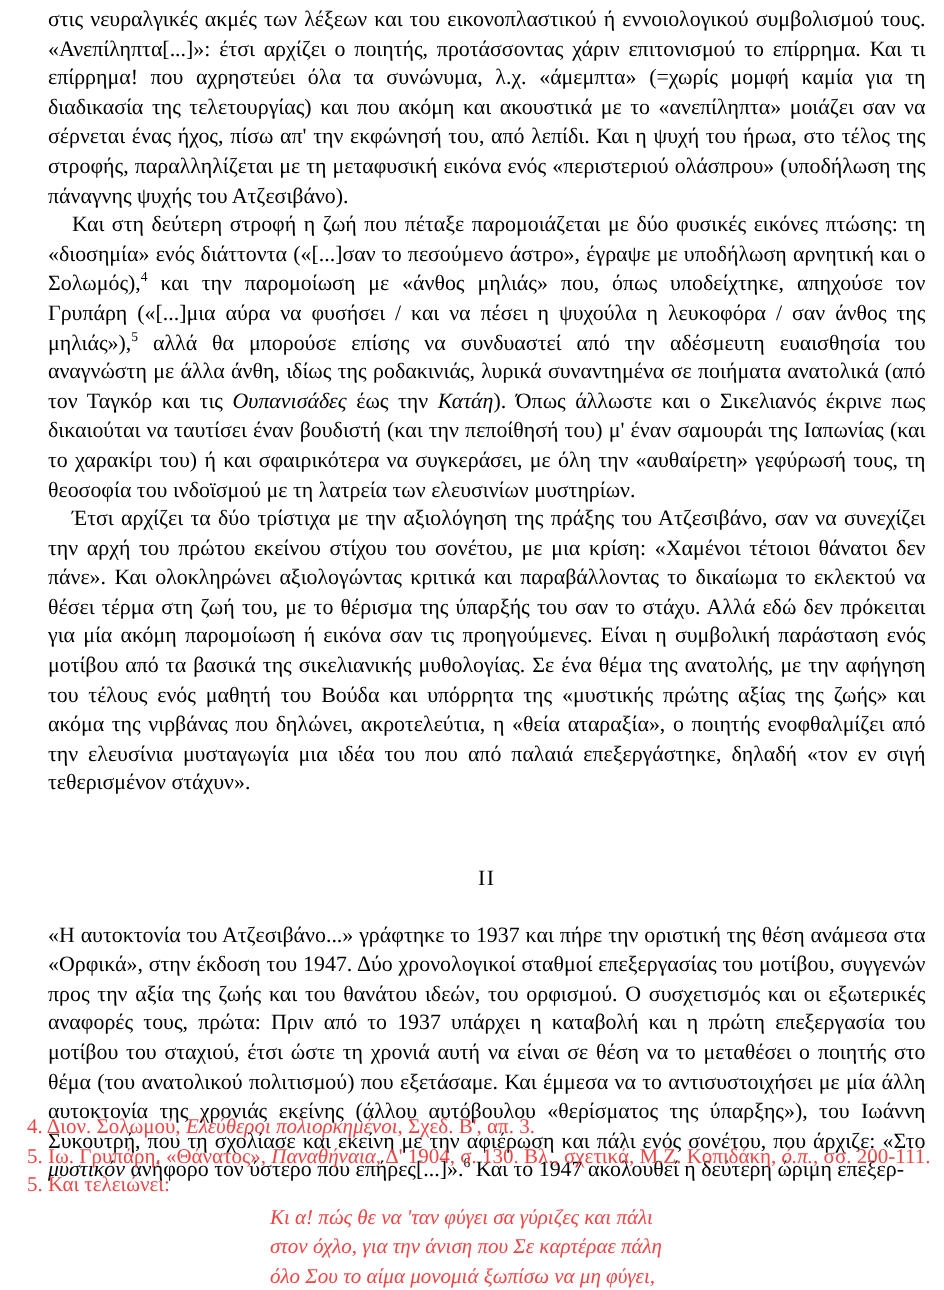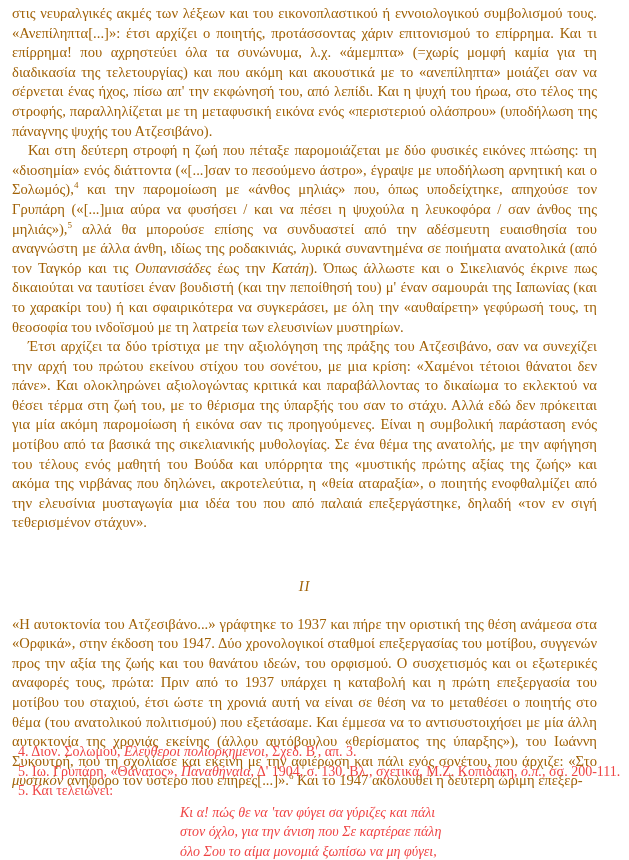--- a/index.html
+++ b/index.html
@@ -1,28 +1,27 @@
 <!DOCTYPE html>
 <html><head>
 <meta charset="utf-8">
 <style>
   html, body { margin: 0; padding: 0; background: #ffffff; }
   body { width: 629px; height: 860px; overflow: hidden; position: relative; }
   .page {
-    position: absolute; left: 12px; top: 4px; width: 585px;
+    position: absolute; left: 32px; top: 4px; width: 585px;
     font-family: "Liberation Serif", "DejaVu Serif", serif;
-    font-size: 14.6px; line-height: 19.6px; color: #a16207;
+    font-size: 14.6px; line-height: 19.6px; color: #000000;
   }
   .para { margin: 0; text-align: justify; }
   .indent { text-indent: 16px; }
   .noindent { text-indent: 0; }
   .section-heading {
     text-align: center; margin: 44px 0 18px 0; font-size: 14.6px;
     letter-spacing: 1px;
-    font-style: italic;
   }
   .footnotes {
     position: absolute; left: 18px; top: 742px; width: 590px;
     font-family: "Liberation Serif", "DejaVu Serif", serif;
     font-size: 14px; line-height: 19.5px; color: #ef4444;
   }
   .footnote { margin: 0; white-space: nowrap; }
   .poem {
     margin: 2px 0 0 162px;
     font-style: italic;

